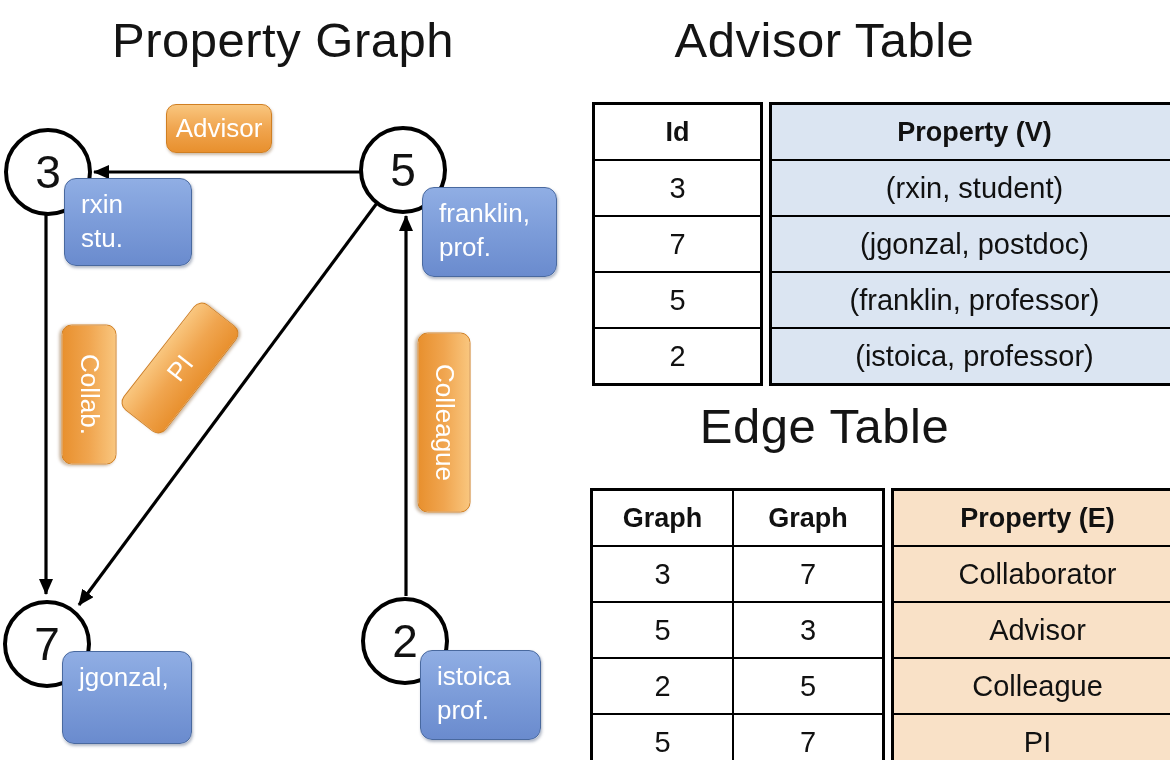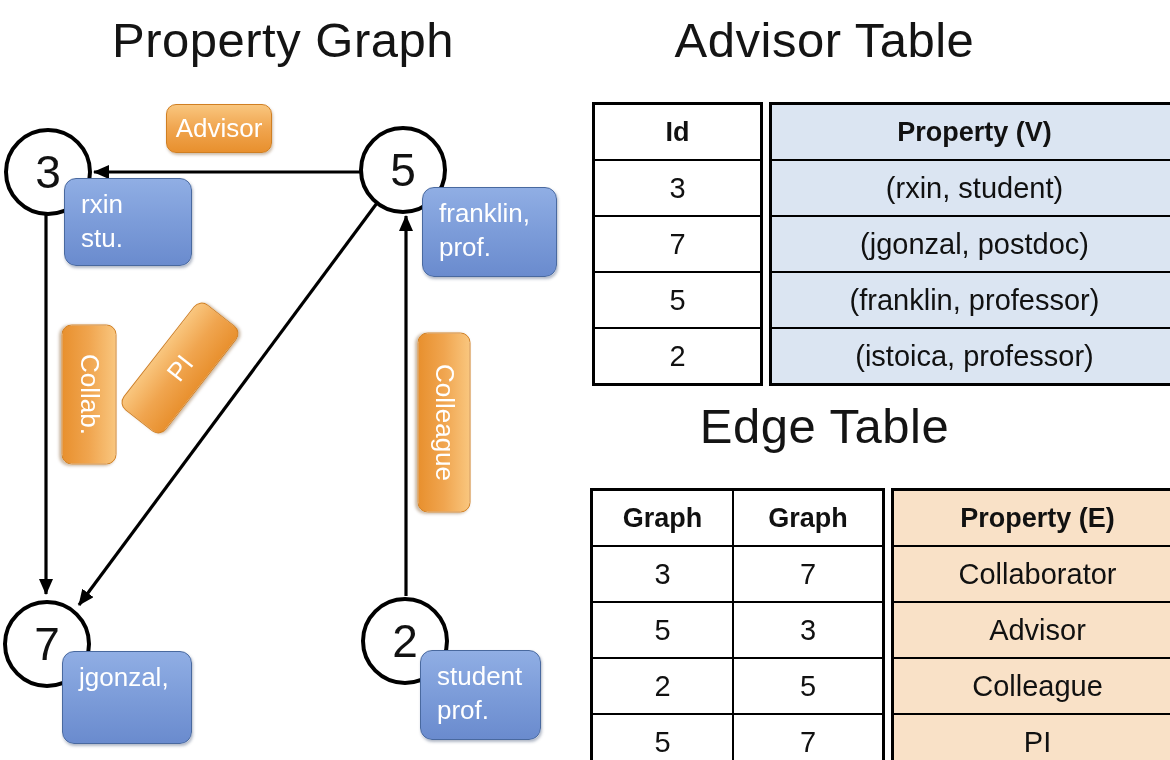--- a/index.html
+++ b/index.html
@@ -93,21 +93,21 @@
     <span>stu.</span>
   </div>
   <div class="vlabel" style="left:422px; top:187px; width:135px; height:90px;">
     <span>franklin,</span>
     <span>prof.</span>
   </div>
   <div class="vlabel" style="left:62px; top:651px; width:130px; height:93px;">
     <span>jgonzal,</span>
   </div>
   <div class="vlabel" style="left:420px; top:650px; width:121px; height:90px;">
-    <span>student</span>
+    <span>istoica</span>
     <span>prof.</span>
   </div>
 
   <div class="big-title" style="left:592px; top:12px; width:465px;">Advisor Table</div>
 
   <div class="tbl-wrap" style="left:592px; top:102px;">
     <table class="dtable" style="width:165px;">
       <tbody>
           <tr>
             <th style="width:165px;">Id</th>

